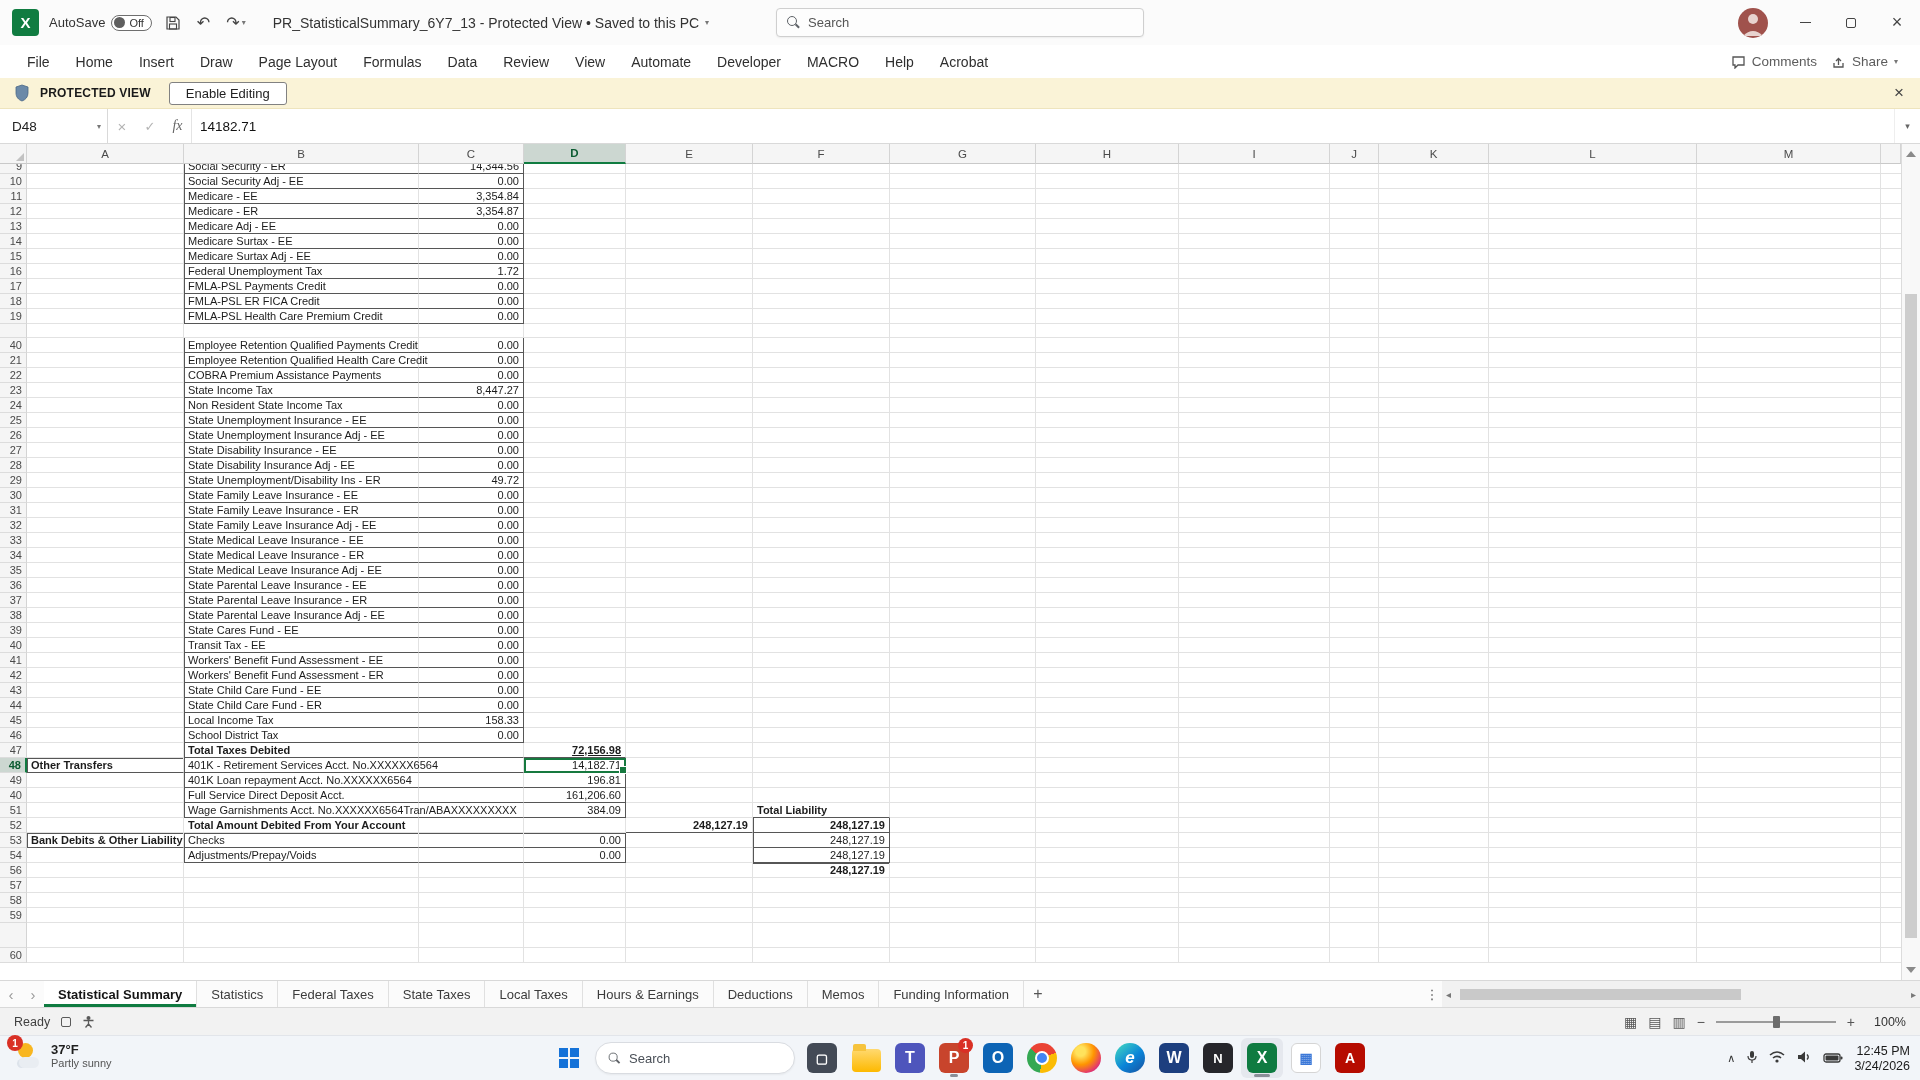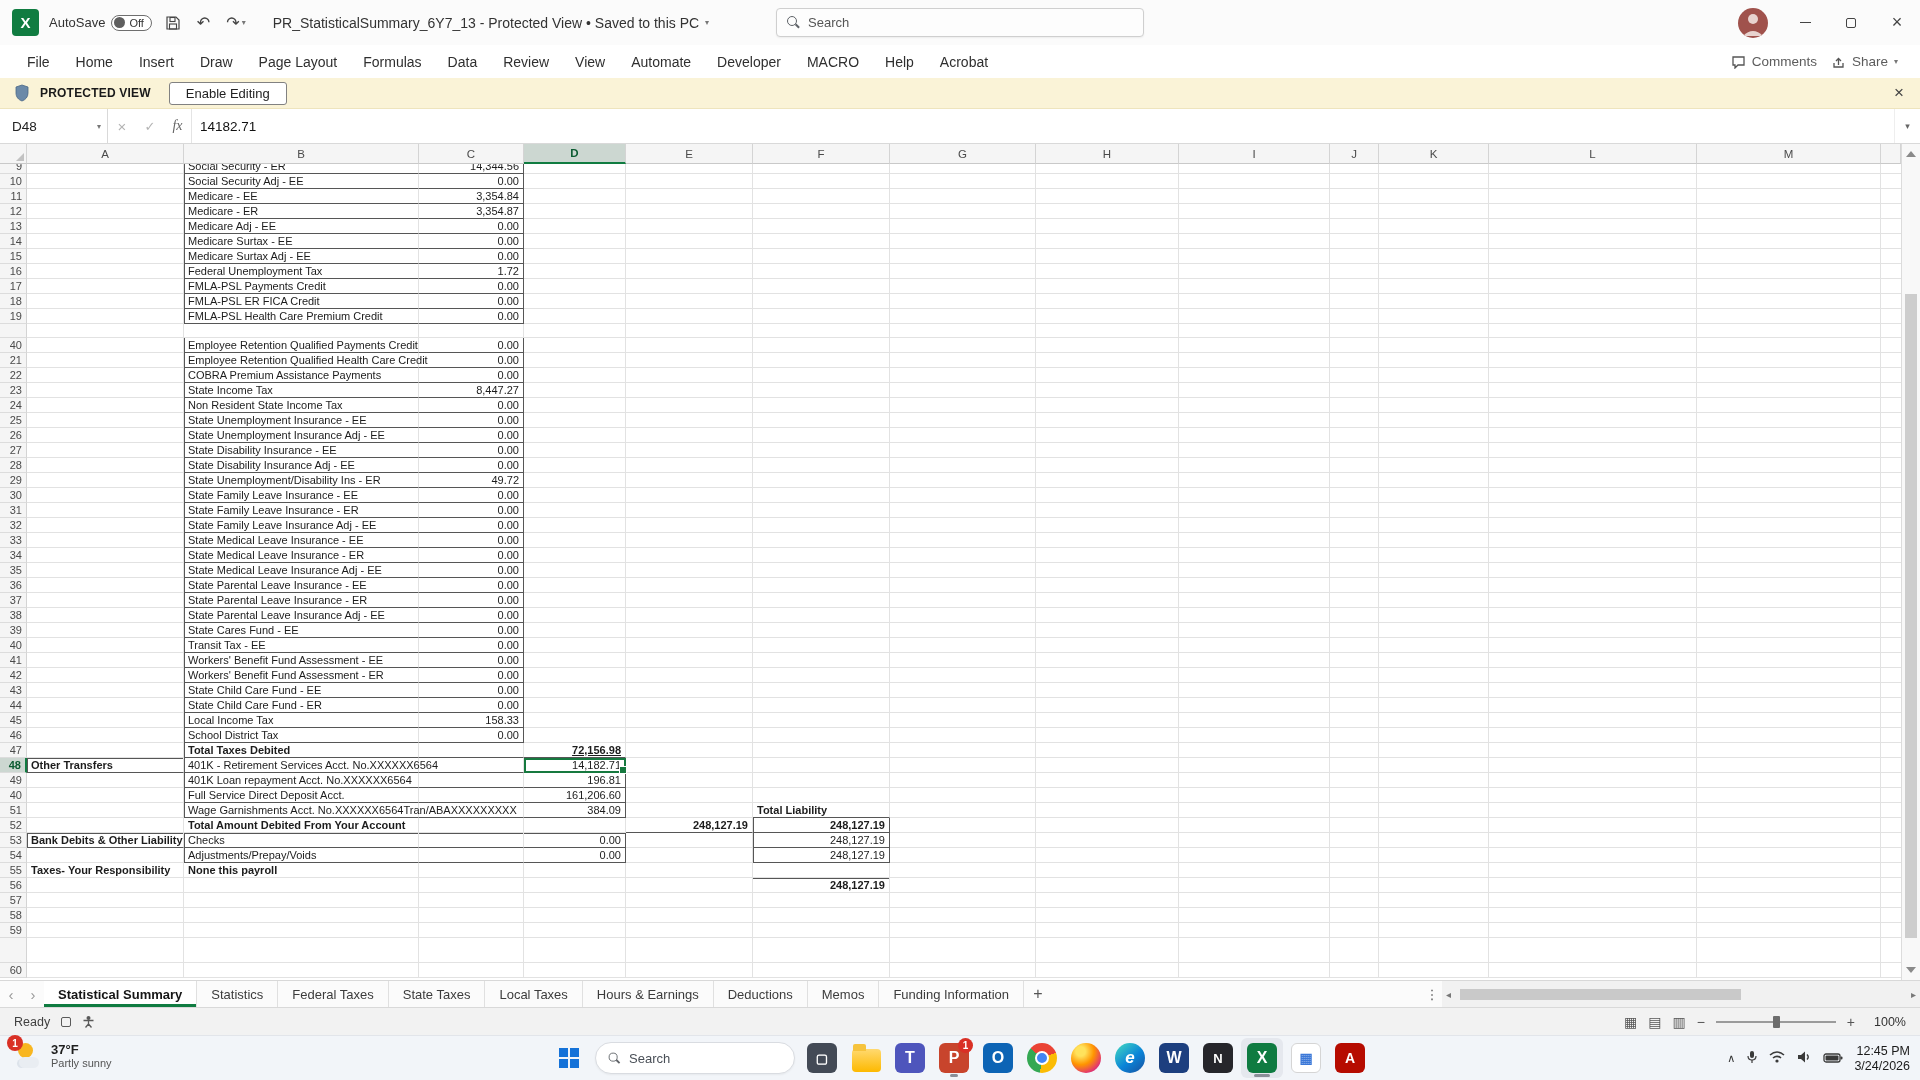--- a/index.html
+++ b/index.html
@@ -1079,37 +1079,20 @@
             <div class="cell" style="width: 146px; flex: 0 0 146px;"></div>
             <div class="cell" style="width: 143px; flex: 0 0 143px;"></div>
             <div class="cell" style="width: 151px; flex: 0 0 151px;"></div>
             <div class="cell" style="width: 49px; flex: 0 0 49px;"></div>
             <div class="cell" style="width: 110px; flex: 0 0 110px;"></div>
             <div class="cell" style="width: 208px; flex: 0 0 208px;"></div>
             <div class="cell" style="width: 184px; flex: 0 0 184px;"></div>
             <div class="cellfill"></div>
           </div>
           <div class="grid-row" style="height: 15px;">
-            <div class="row-num">55</div>
-            <div class="cell b" style="width: 157px; flex: 0 0 157px;">Taxes- Your Responsibility</div>
-            <div class="cell b" style="width: 235px; flex: 0 0 235px;">None this payroll</div>
-            <div class="cell" style="width: 105px; flex: 0 0 105px;"></div>
-            <div class="cell" style="width: 102px; flex: 0 0 102px;"></div>
-            <div class="cell" style="width: 127px; flex: 0 0 127px;"></div>
-            <div class="cell" style="width: 137px; flex: 0 0 137px;"></div>
-            <div class="cell" style="width: 146px; flex: 0 0 146px;"></div>
-            <div class="cell" style="width: 143px; flex: 0 0 143px;"></div>
-            <div class="cell" style="width: 151px; flex: 0 0 151px;"></div>
-            <div class="cell" style="width: 49px; flex: 0 0 49px;"></div>
-            <div class="cell" style="width: 110px; flex: 0 0 110px;"></div>
-            <div class="cell" style="width: 208px; flex: 0 0 208px;"></div>
-            <div class="cell" style="width: 184px; flex: 0 0 184px;"></div>
-            <div class="cellfill"></div>
-          </div>
-          <div class="grid-row" style="height: 15px;">
             <div class="row-num">56</div>
             <div class="cell" style="width: 157px; flex: 0 0 157px;"></div>
             <div class="cell" style="width: 235px; flex: 0 0 235px;"></div>
             <div class="cell" style="width: 105px; flex: 0 0 105px;"></div>
             <div class="cell" style="width: 102px; flex: 0 0 102px;"></div>
             <div class="cell" style="width: 127px; flex: 0 0 127px;"></div>
             <div class="cell ar b bt" style="width: 137px; flex: 0 0 137px;">248,127.19</div>
             <div class="cell" style="width: 146px; flex: 0 0 146px;"></div>
             <div class="cell" style="width: 143px; flex: 0 0 143px;"></div>
             <div class="cell" style="width: 151px; flex: 0 0 151px;"></div>

